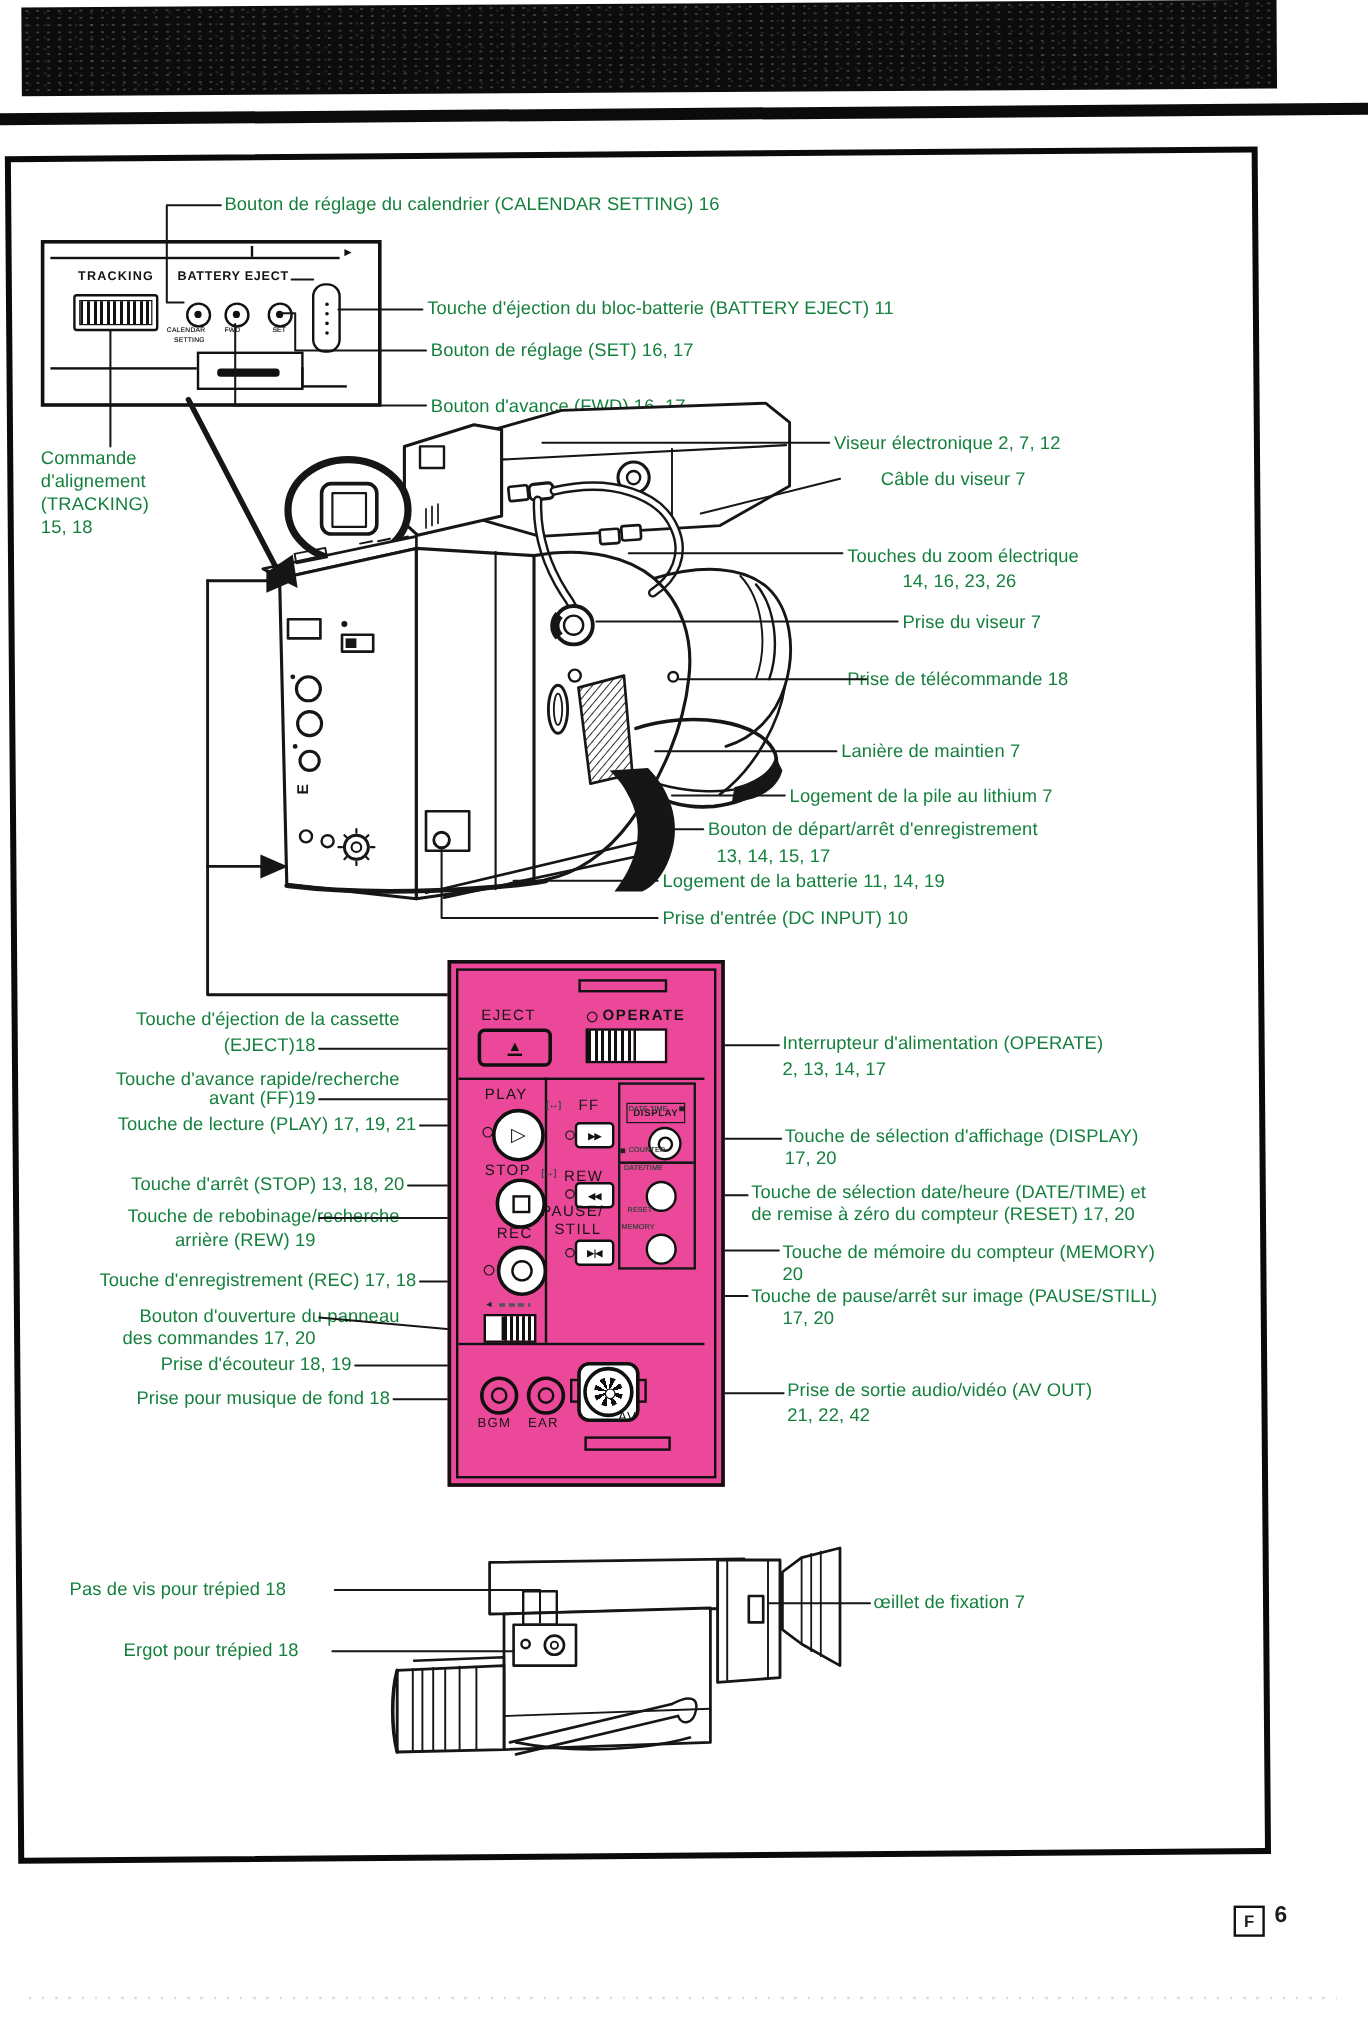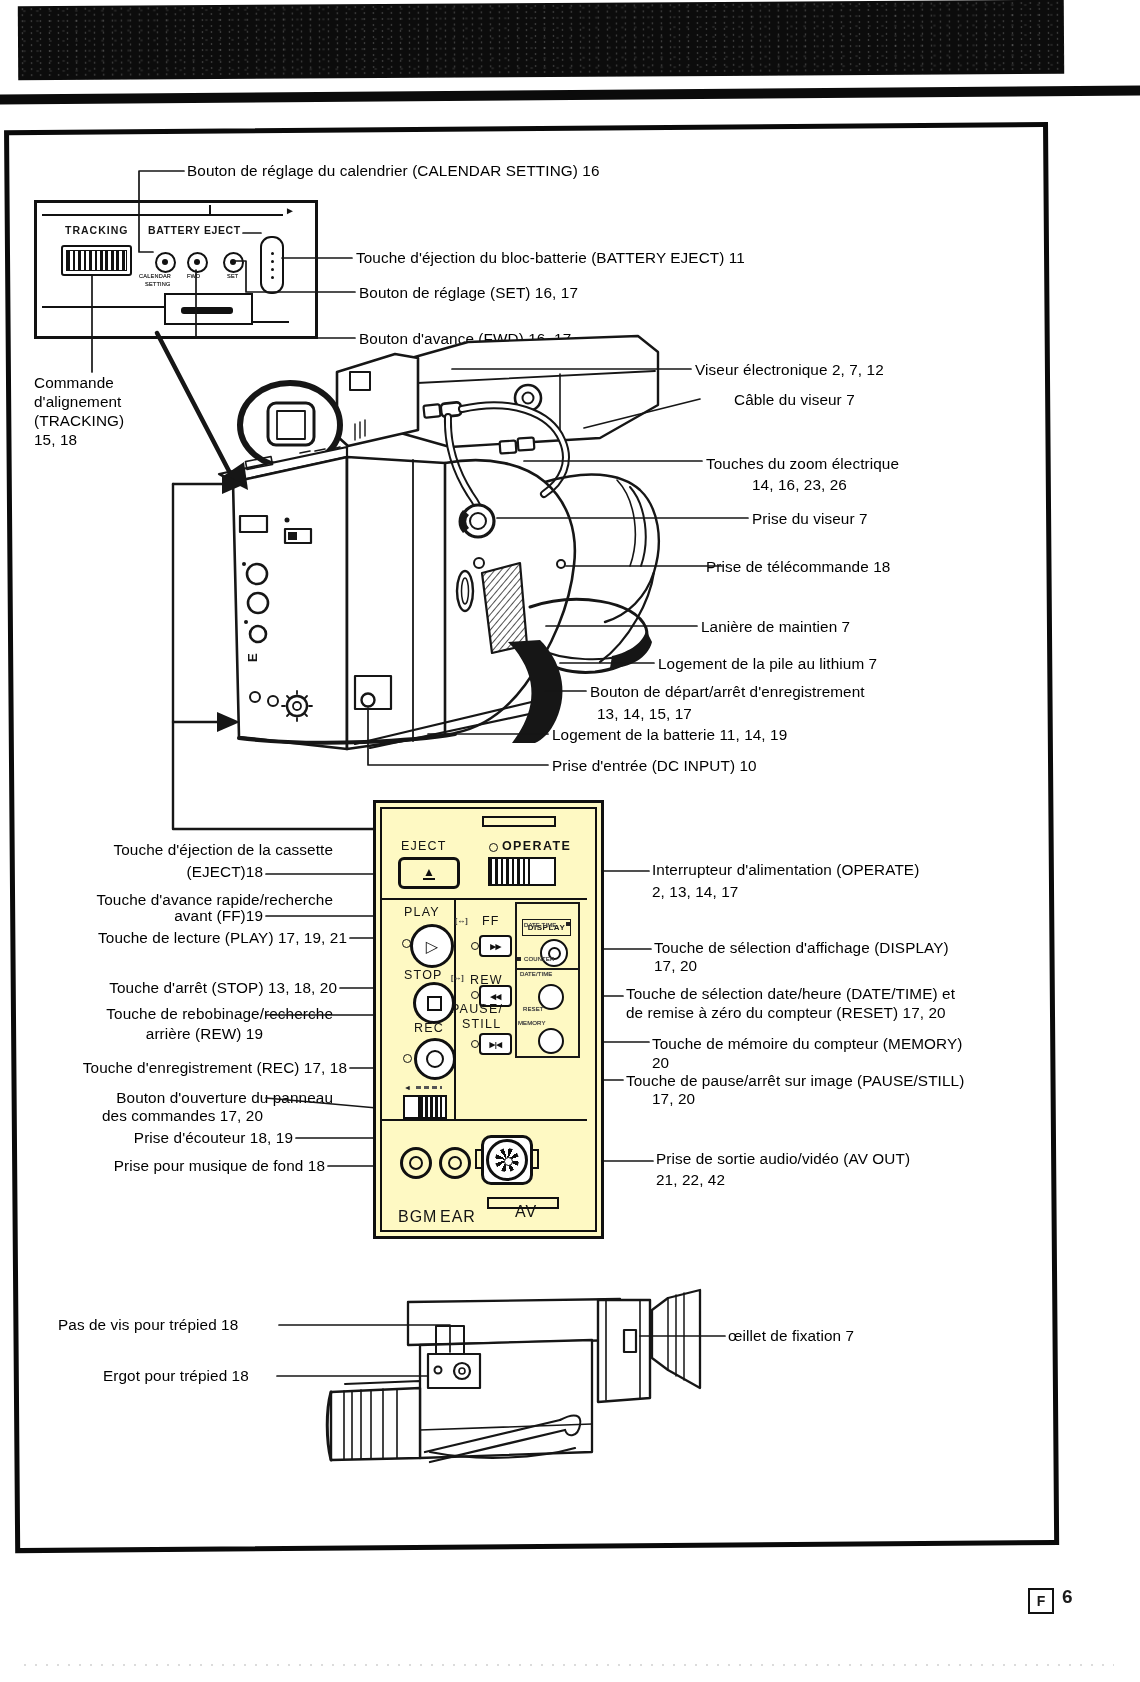--- a/index.html
+++ b/index.html
@@ -8,48 +8,48 @@
   .abs{position:absolute;}
   
   .banner{position:absolute;left:18px;top:3px;width:1046px;height:74px;background-color:#0c0c0c;
           background-image:radial-gradient(rgba(255,255,255,.20) 1px,transparent 1.3px),
                            radial-gradient(rgba(255,255,255,.10) 1px,transparent 1.5px);
           background-size:9px 6px,13px 10px;transform:rotate(-0.35deg);}
   .bar2{position:absolute;left:-6px;top:90px;width:1152px;height:10px;background:#0b0b0b;transform:rotate(-0.45deg);}
   .frame{position:absolute;left:4px;top:122px;width:1034px;height:1413px;border:5px solid #0a0a0a;
          transform:rotate(-0.45deg);transform-origin:100% 0;}
   
-  .cl{position:absolute;font-size:15.3px;line-height:16px;white-space:nowrap;letter-spacing:.1px;color:#000000;}
+  .cl{position:absolute;font-size:15.3px;line-height:16px;white-space:nowrap;letter-spacing:.1px;color:#15803d;}
   .rt{text-align:right;}
   
   .inset{position:absolute;left:34px;top:200px;width:278px;height:133px;border:3px solid #111;background:#fff;}
   .small-cap{position:absolute;font-size:10.5px;letter-spacing:1px;color:#151515;font-weight:bold;}
   .micro{position:absolute;font-size:5.6px;letter-spacing:.2px;color:#2c2c2c;text-shadow:0 0 .6px #555;}
   .knob{position:absolute;left:24px;top:42px;width:67px;height:27px;border:2.5px solid #111;border-radius:3px;}
   .knob-in{position:absolute;left:3px;top:3px;right:3px;bottom:3px;border:1.5px solid #111;
            background:repeating-linear-gradient(90deg,#111 0 2.5px,#fff 2.5px 5.5px);}
   .rbtn{position:absolute;width:17px;height:17px;border:2px solid #111;border-radius:50%;}
   .rbtn i{position:absolute;left:50%;top:50%;width:6px;height:6px;margin:-3px 0 0 -3px;border-radius:50%;background:#111;}
   .pill{position:absolute;left:223px;top:33px;width:20px;height:54px;border:2.5px solid #111;border-radius:11px;
         display:flex;flex-direction:column;align-items:center;justify-content:center;gap:5px;}
   .pill i{width:3px;height:3px;border-radius:50%;background:#111;}
   .hline{position:absolute;border-top:2.5px solid #111;}
   .vline{position:absolute;border-left:2.5px solid #111;}
   
-  .cp{position:absolute;left:373px;top:800px;width:225px;height:433px;border:3.5px solid #101010;background:#fef9c3;}
+  .cp{position:absolute;left:373px;top:800px;width:225px;height:433px;border:3.5px solid #101010;background:#ec4899;}
   .cp-inner{position:absolute;left:4px;top:4px;right:4px;bottom:4px;border:2px solid #101010;}
   .cp .lab{position:absolute;font-size:12.5px;letter-spacing:1.2px;color:#141414;}
   .led{position:absolute;width:7px;height:7px;border:1.7px solid #141414;border-radius:50%;}
   .cbtn{position:absolute;border:3.4px solid #101010;border-radius:50%;display:flex;align-items:center;justify-content:center;background:#fff;}
   .pbtn{position:absolute;border:2.8px solid #101010;border-radius:4px;background:#fff;display:flex;align-items:center;justify-content:center;
         font-size:7.5px;font-weight:bold;letter-spacing:-.5px;color:#101010;}
   .tinytxt{position:absolute;font-size:6px;letter-spacing:.1px;color:#333;text-shadow:0 0 .7px #666;}
   .jack{position:absolute;width:26px;height:26px;border:3px solid #101010;border-radius:50%;display:flex;align-items:center;justify-content:center;}
   .jack i{width:10px;height:10px;border:2.2px solid #101010;border-radius:50%;}
-  .jlab{position:absolute;font-size:16px;letter-spacing:1px;color:#141414;margin-top:28px;}
+  .jlab{position:absolute;font-size:11px;letter-spacing:1px;color:#141414;}
   .gbox{position:absolute;border:2px solid #181818;}
   
   .fbox{position:absolute;left:1028px;top:1588px;width:22px;height:22px;border:2.5px solid #111;
         display:flex;align-items:center;justify-content:center;font-size:14px;font-weight:bold;}
   .fpage{position:absolute;left:1062px;top:1586px;font-size:19px;font-weight:bold;}
   svg{position:absolute;overflow:visible;}
   .noise{position:absolute;left:24px;top:1664px;width:1090px;height:2px;opacity:.35;
          background:repeating-linear-gradient(90deg,#9a9a9a 0 2px,transparent 2px 11px);}
 </style>
 </head>

